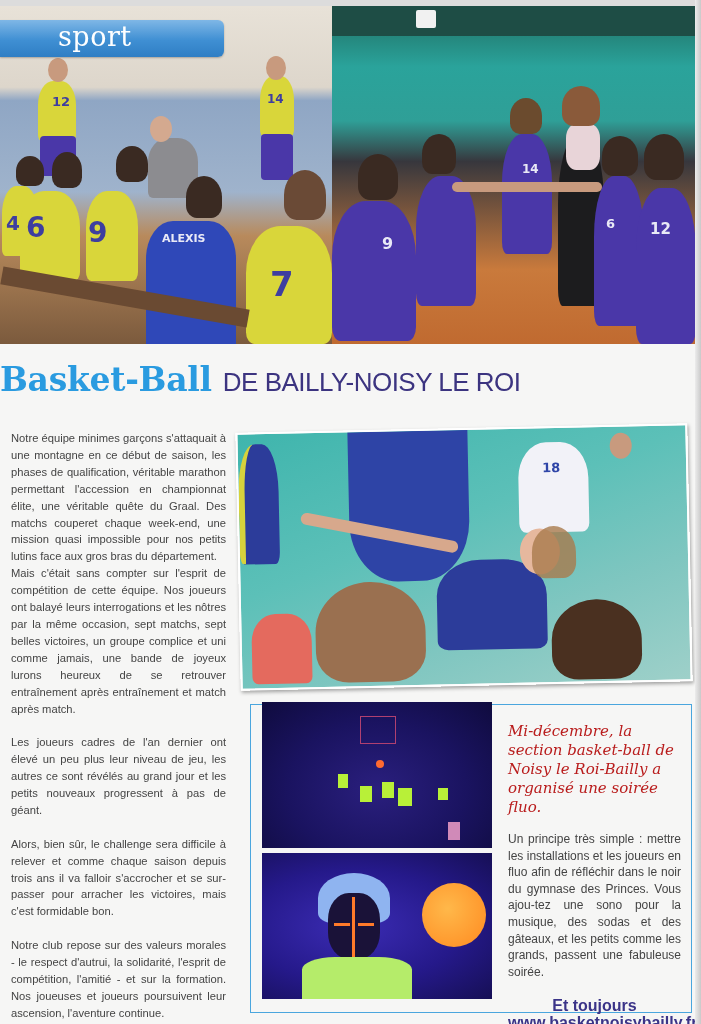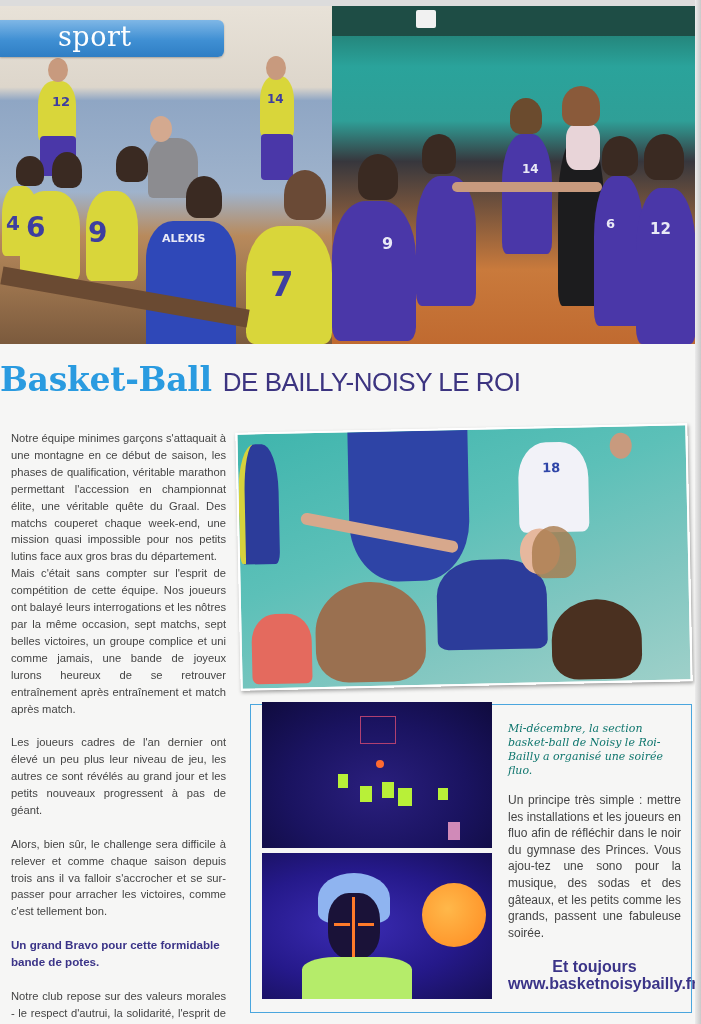--- a/index.html
+++ b/index.html
@@ -81,21 +81,21 @@
       background: radial-gradient(ellipse at 50% 60%, #2a1f7e 0%, #1a1360 55%, #0f0b3e 100%);
     }
     .fluo-photo-2 {
       left: 262px; top: 853px; width: 230px; height: 146px;
       background: radial-gradient(ellipse at 40% 50%, #3b2cb4 0%, #25198a 55%, #160f55 100%);
     }
     .fluo-text {
       position: absolute; left: 508px; top: 722px; width: 173px;
     }
     .fluo-intro {
-      font-family: "DejaVu Serif", serif; font-style: italic; font-size: 11px; line-height: 14px; color: #0f766e;
+      font-family: "DejaVu Serif", serif; font-style: italic; font-size: 15px; line-height: 19px; color: #b91c1c;
     }
     .fluo-body {
       margin-top: 14px;
       font-family: "Liberation Sans", sans-serif; font-size: 12px; line-height: 16.6px; color: #444; text-align: justify;
     }
     .fluo-footer {
       margin-top: 17px; text-align: center;
       font-family: "Liberation Sans", sans-serif; font-weight: bold; font-size: 16px; line-height: 17px; color: #3b3488;
     }
     .fluo-footer a { color: #3b3488; text-decoration: none; }
@@ -179,22 +179,21 @@
 
 <div class="headline">
   <span class="main">Basket-Ball</span>
   <span class="sub">DE BAILLY-NOISY LE ROI</span>
 </div>
 
 <div class="col-left">
   <p class="tight">Notre équipe minimes garçons s'attaquait à une montagne en ce début de saison, les phases de qualification, véritable marathon permettant l'accession en championnat élite, une véritable quête du Graal. Des matchs couperet chaque week-end, une mission quasi impossible pour nos petits lutins face aux gros bras du département.</p>
   <p>Mais c'était sans compter sur l'esprit de compétition de cette équipe. Nos joueurs ont balayé leurs interrogations et les nôtres par la même occasion, sept matchs, sept belles victoires, un groupe complice et uni comme jamais, une bande de joyeux lurons heureux de se retrouver entraînement après entraînement et match après match.</p>
   <p>Les joueurs cadres de l'an dernier ont élevé un peu plus leur niveau de jeu, les autres ce sont révélés au grand jour et les petits nouveaux progressent à pas de géant.</p>
-  <p>Alors, bien sûr, le challenge sera difficile à relever et comme chaque saison depuis trois ans il va falloir s'accrocher et se sur-passer pour arracher les victoires, comme c'est tellement bon.</p>
-  <p class="bravo">Un grand Bravo pour cette formidable bande de potes.</p>
+  <p>Alors, bien sûr, le challenge sera difficile à relever et comme chaque saison depuis trois ans il va falloir s'accrocher et se sur-passer pour arracher les victoires, mais c'est formidable bon.</p>
   <p class="tight">Notre club repose sur des valeurs morales - le respect d'autrui, la solidarité, l'esprit de compétition, l'amitié - et sur la formation. Nos joueuses et joueurs poursuivent leur ascension, l'aventure continue.</p>
 
 </div>
 
 <div class="photo photo-mid">
   <div class="shape jersey-blue" style="left:110px;top:0;width:120px;height:150px;border-radius:0 0 40% 40%;background:#2e44a6;"></div>
   <div class="shape" style="left:280px;top:14px;width:70px;height:90px;background:#f2f2f8;"></div>
   <span class="num" style="left:304px;top:32px;font-size:13px;color:#3046a8;">18</span>
   <div class="head" style="left:372px;top:6px;width:22px;height:26px;"></div>
   <div class="shape jersey-blue" style="left:196px;top:130px;width:110px;height:90px;background:#2c3c9a;"></div>

